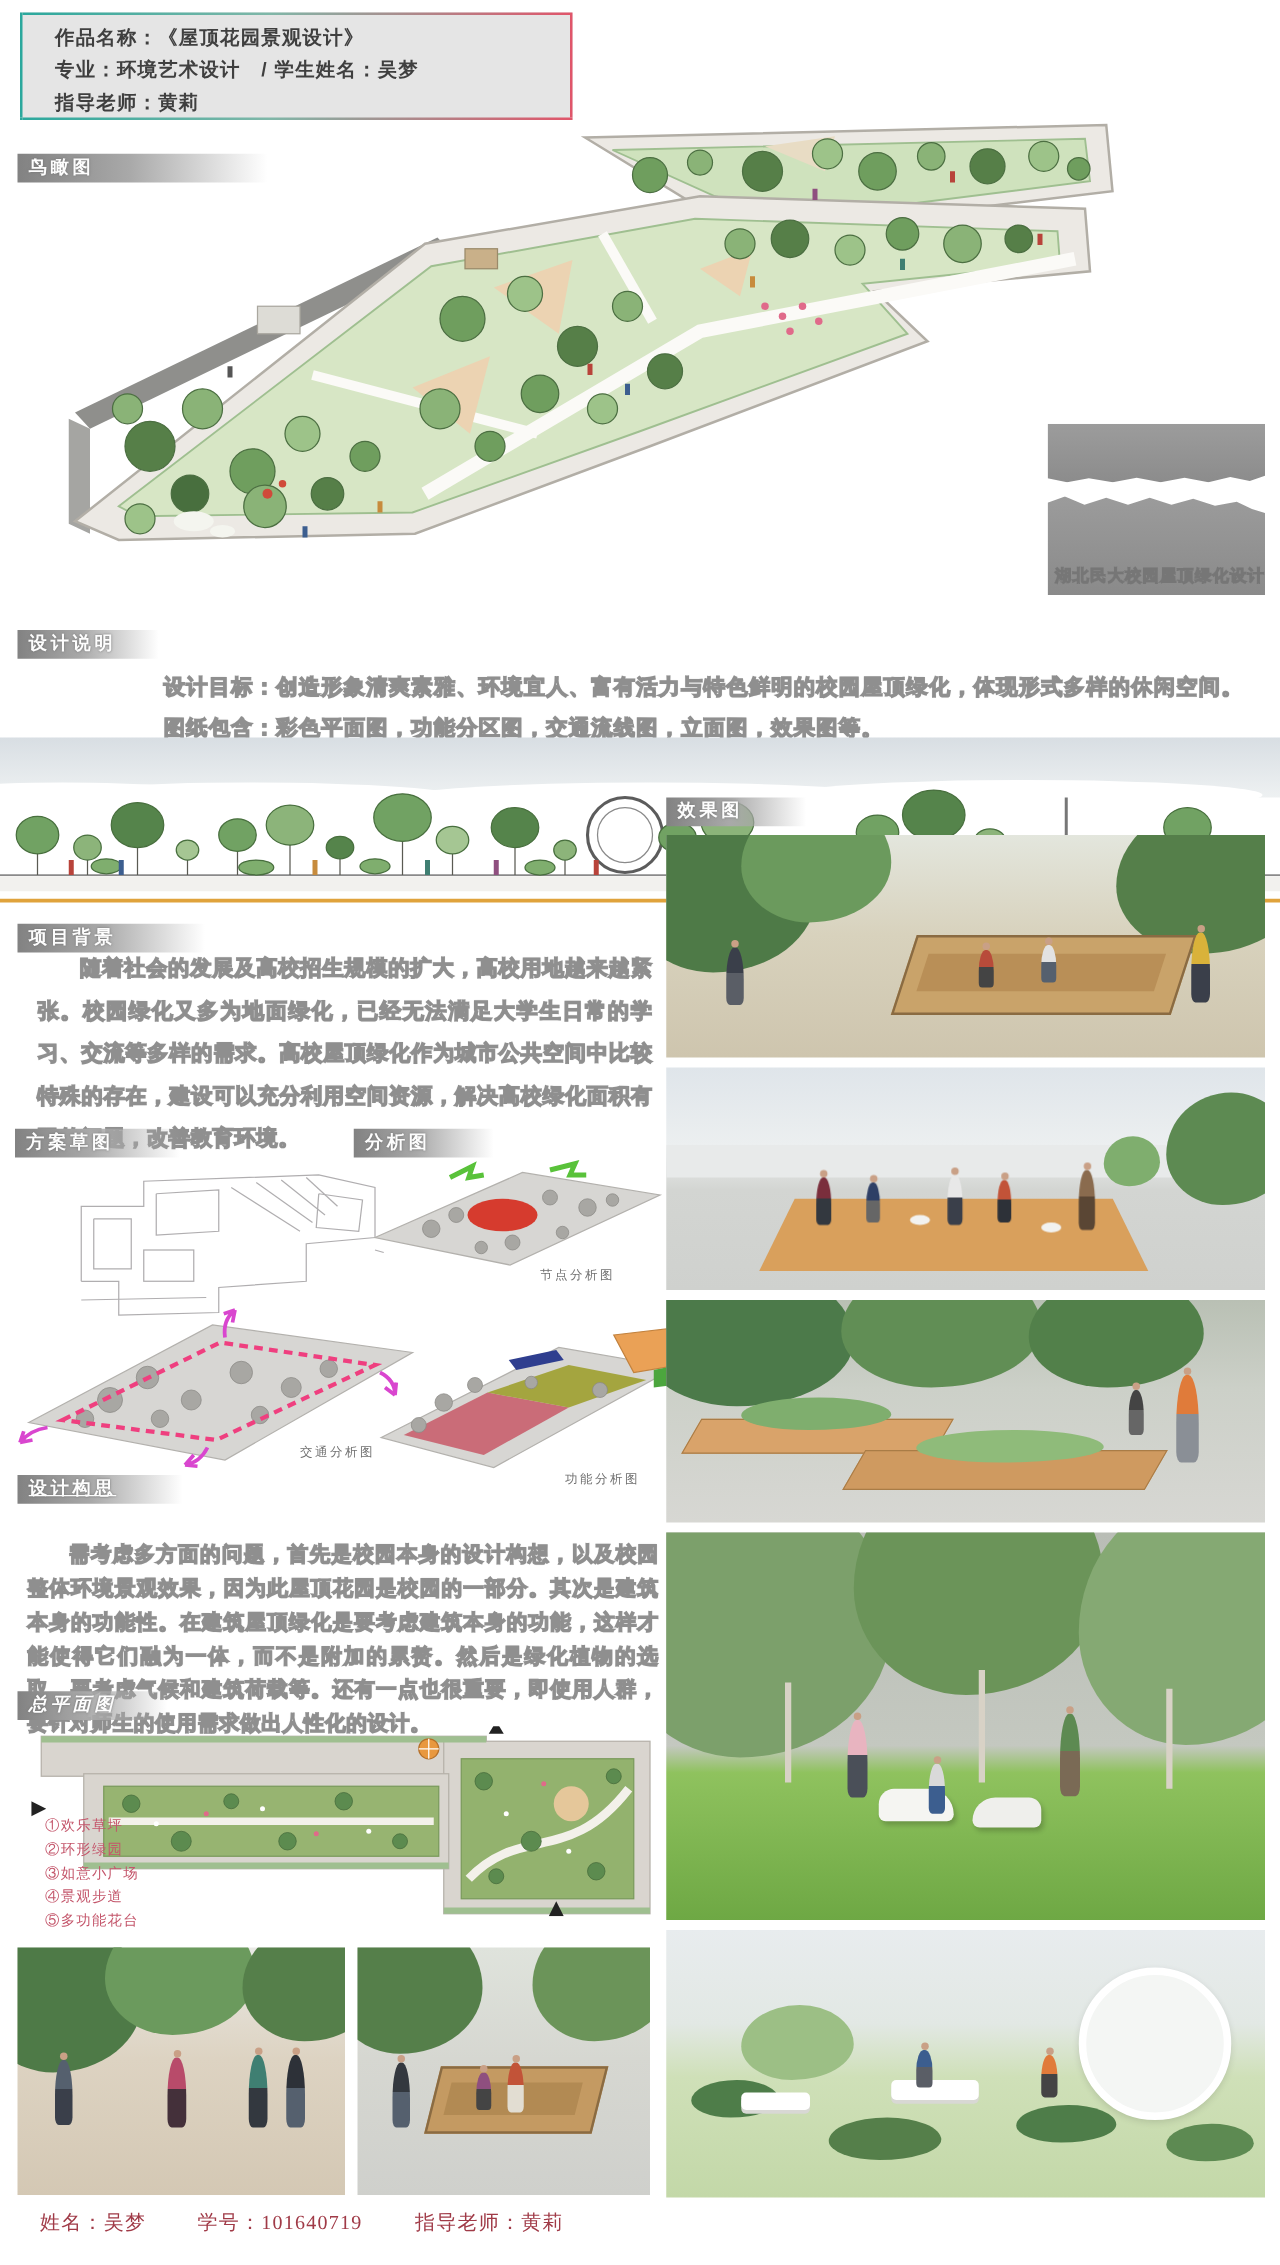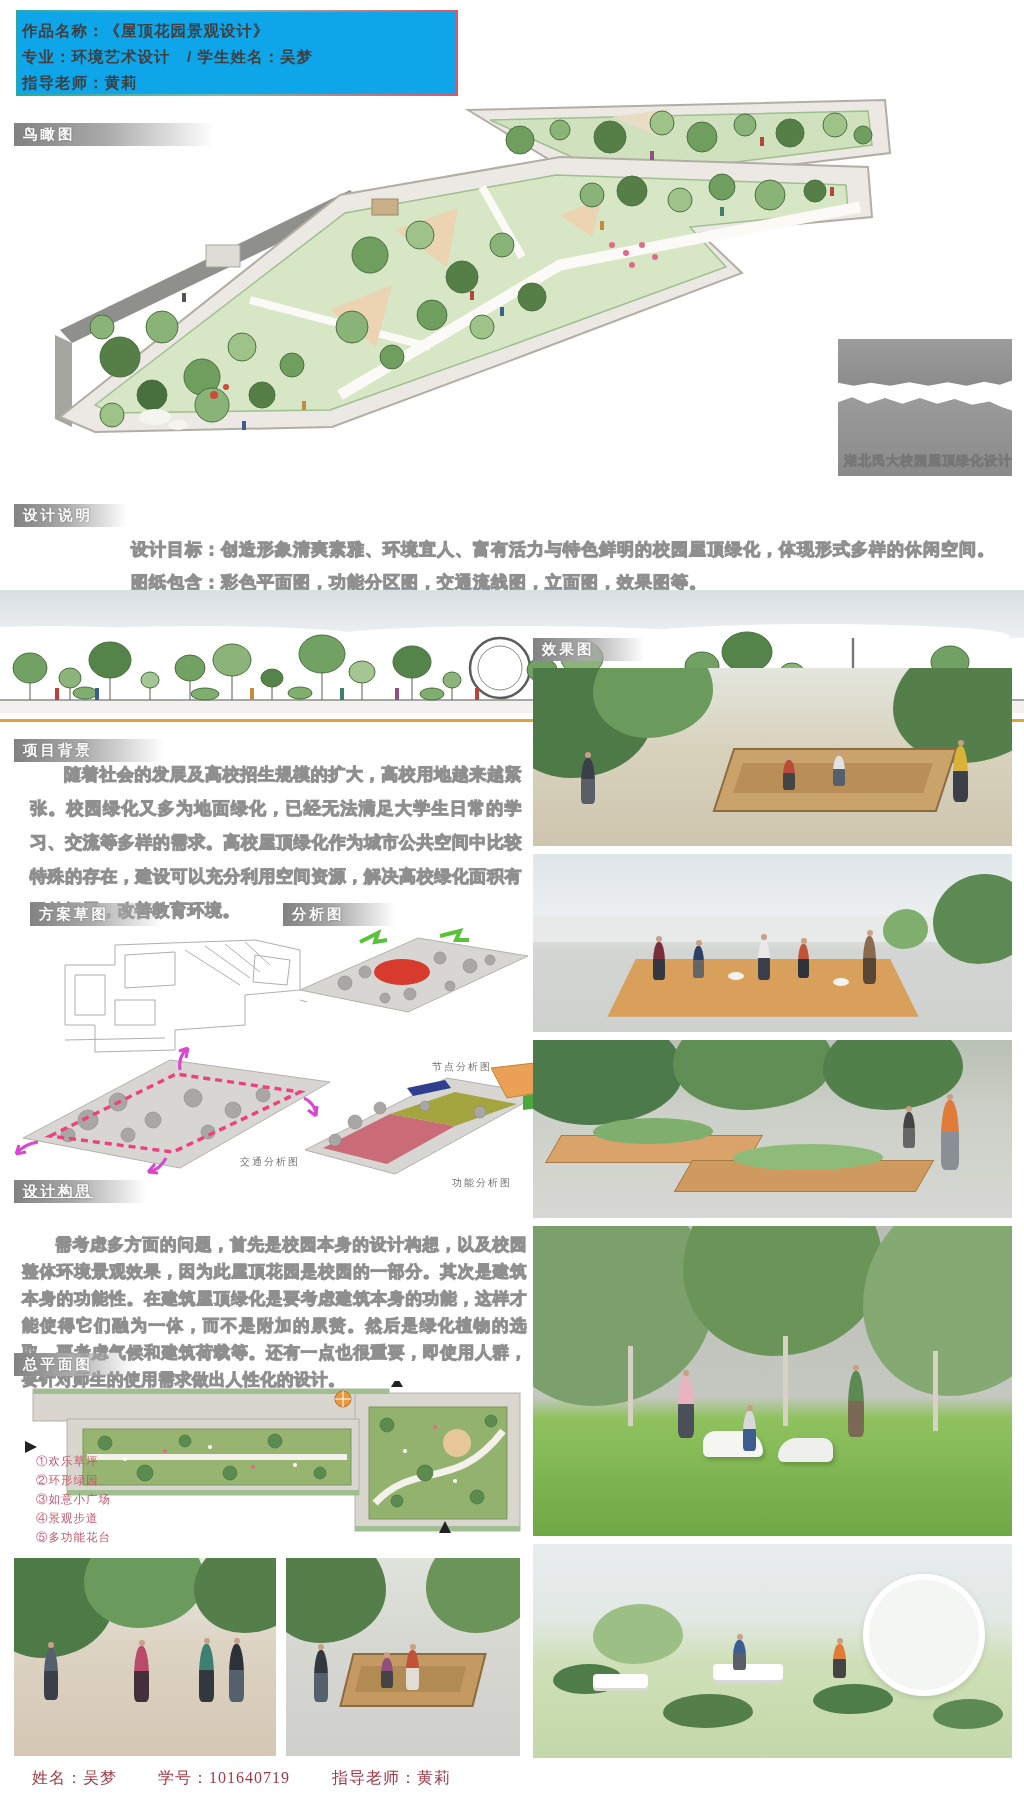--- a/index.html
+++ b/index.html
@@ -2,21 +2,21 @@
 <html><head>
 <meta charset="utf-8">
 <style>
   html,body{margin:0;padding:0;background:#ffffff;}
   #board{position:relative;width:1024px;height:1812px;background:#fff;overflow:hidden;
          font-family:"Liberation Sans","DejaVu Sans",sans-serif;}
   .abs{position:absolute;}
   
   .header-box{left:16px;top:10px;width:442px;height:86px;border:2px solid;
     border-image:linear-gradient(90deg,#2ba89d 0%,#7fb7a8 45%,#e0556a 100%) 1;
-    background:#0ea5e9;padding:6px 4px;box-sizing:border-box;}
+    background:#e5e5e5;padding:6px 26px;box-sizing:border-box;}
   .header-line{font-size:15.5px;font-weight:bold;color:#3f3f3f;line-height:26px;letter-spacing:1px;}
   
   .label-bar{height:23px;color:#fdfdfd;font-size:14.5px;font-weight:bold;letter-spacing:3px;
     line-height:23px;padding-left:9px;box-sizing:border-box;
     background:linear-gradient(90deg,#828282 0%,#a9a9a9 45%,rgba(255,255,255,0) 100%);
     text-shadow:0 0 2px #6e6e6e;}
   
   .hollow{color:#ffffff;font-weight:bold;-webkit-text-stroke:1.1px #8f8f8f;
     text-shadow:0 0 1px #9a9a9a;}
   .para{font-size:17px;line-height:34px;text-align:justify;text-indent:2em;letter-spacing:.5px;}
@@ -242,21 +242,21 @@
     </g>
 
     <rect x="0" y="139" width="1024" height="3" fill="#e0a33c"></rect>
     <rect x="660" y="144" width="60" height="2" fill="#8a4b3a"></rect>
     <rect x="800" y="144" width="130" height="2" fill="#8a4b3a"></rect>
   </svg>
 
   <div class="abs label-bar" style="left:14px;top:739px;width:150px;">项目背景</div>
   <div class="abs hollow para" style="left:30px;top:758px;width:492px;">随着社会的发展及高校招生规模的扩大，高校用地越来越紧张。校园绿化又多为地面绿化，已经无法满足大学生日常的学习、交流等多样的需求。高校屋顶绿化作为城市公共空间中比较特殊的存在，建设可以充分利用空间资源，解决高校绿化面积有限的问题，改善教育环境。</div>
 
-  <div class="abs label-bar" style="left:30px;top:903px;width:132px;">方案草图</div>
+  <div class="abs label-bar" style="left:12px;top:903px;width:132px;">方案草图</div>
   <div class="abs label-bar" style="left:283px;top:903px;width:112px;">分析图</div>
 
   <svg class="abs" style="left:55px;top:930px;" width="255" height="140" viewBox="0 0 255 140">
     <g fill="none" stroke="#b0aeb0" stroke-width="1">
       <polyline points="10,95 10,35 60,35 60,15 200,10 245,20 245,60 190,65 190,95 120,100 120,120 40,122 40,95 10,95"></polyline>
       <polyline points="20,45 50,45 50,85 20,85 20,45"></polyline>
       <polyline points="70,25 120,22 120,55 70,58 70,25"></polyline>
       <line x1="130" y1="20" x2="185" y2="55"></line>
         <line x1="150" y1="16" x2="195" y2="48"></line>
       <line x1="170" y1="14" x2="205" y2="42"></line>
@@ -277,21 +277,21 @@
       <circle cx="180" cy="38" r="7"></circle>
         <circle cx="120" cy="66" r="6"></circle>
         <circle cx="160" cy="58" r="5"></circle>
       <circle cx="95" cy="70" r="5"></circle>
         <circle cx="200" cy="32" r="5"></circle>
     </g>
     <ellipse cx="112" cy="44" rx="28" ry="13" fill="#d62e20" opacity=".92"></ellipse>
     <path d="M70,14 l18,-9 l-3,9 l12,-2" fill="none" stroke="#59c23a" stroke-width="4"></path>
     <path d="M150,8 l20,-5 l-4,9 l13,0" fill="none" stroke="#59c23a" stroke-width="4"></path>
   </svg>
-  <div class="abs caption" style="left:432px;top:1060px;">节点分析图</div>
+  <div class="abs caption" style="left:432px;top:1013px;">节点分析图</div>
 
   <svg class="abs" style="left:8px;top:1040px;" width="330" height="140" viewBox="0 0 330 140">
     <polygon points="15,98 162,20 322,42 172,128" fill="#d7d6d3" stroke="#b3b1ad"></polygon>
     <g fill="#a8a7a3" stroke="#8b8a86" stroke-width=".6">
       <circle cx="80" cy="80" r="10"></circle>
         <circle cx="110" cy="62" r="9"></circle>
         <circle cx="145" cy="80" r="8"></circle>
       <circle cx="185" cy="58" r="9"></circle>
         <circle cx="225" cy="70" r="8"></circle>
         <circle cx="255" cy="55" r="7"></circle>
@@ -322,21 +322,21 @@
         <circle cx="40" cy="88" r="6"></circle>
       <circle cx="185" cy="60" r="6"></circle>
         <circle cx="130" cy="54" r="5"></circle>
     </g>
   </svg>
   <div class="abs caption" style="left:452px;top:1176px;">功能分析图</div>
 
   <div class="abs label-bar" style="left:14px;top:1180px;width:132px;text-decoration:underline;">设计构思</div>
   <div class="abs hollow para" style="left:22px;top:1203px;width:505px;font-size:16.5px;line-height:27px;margin-top:28px;">需考虑多方面的问题，首先是校园本身的设计构想，以及校园整体环境景观效果，因为此屋顶花园是校园的一部分。其次是建筑本身的功能性。在建筑屋顶绿化是要考虑建筑本身的功能，这样才能使得它们融为一体，而不是附加的累赘。然后是绿化植物的选取，要考虑气候和建筑荷载等。还有一点也很重要，即使用人群，要针对师生的使用需求做出人性化的设计。</div>
 
-  <div class="abs label-bar" style="left:14px;top:1353px;width:120px;">总平面图</div>
+  <div class="abs label-bar" style="left:14px;top:1353px;width:120px;font-style:italic;">总平面图</div>
   <svg class="abs" style="left:25px;top:1381px;" width="500" height="152" viewBox="0 0 500 152">
 
     <rect x="8" y="8" width="356" height="32" fill="#d9d5cf" stroke="#b5b1a9"></rect>
     <rect x="330" y="12" width="165" height="138" fill="#d9d5cf" stroke="#b5b1a9"></rect>
     <rect x="42" y="38" width="292" height="76" fill="#d9d5cf" stroke="#b5b1a9"></rect>
 
     <rect x="8" y="8" width="356" height="5" fill="#9fbf90"></rect>
     <rect x="42" y="109" width="292" height="5" fill="#9fbf90"></rect>
     <rect x="330" y="145" width="165" height="5" fill="#9fbf90"></rect>
 

